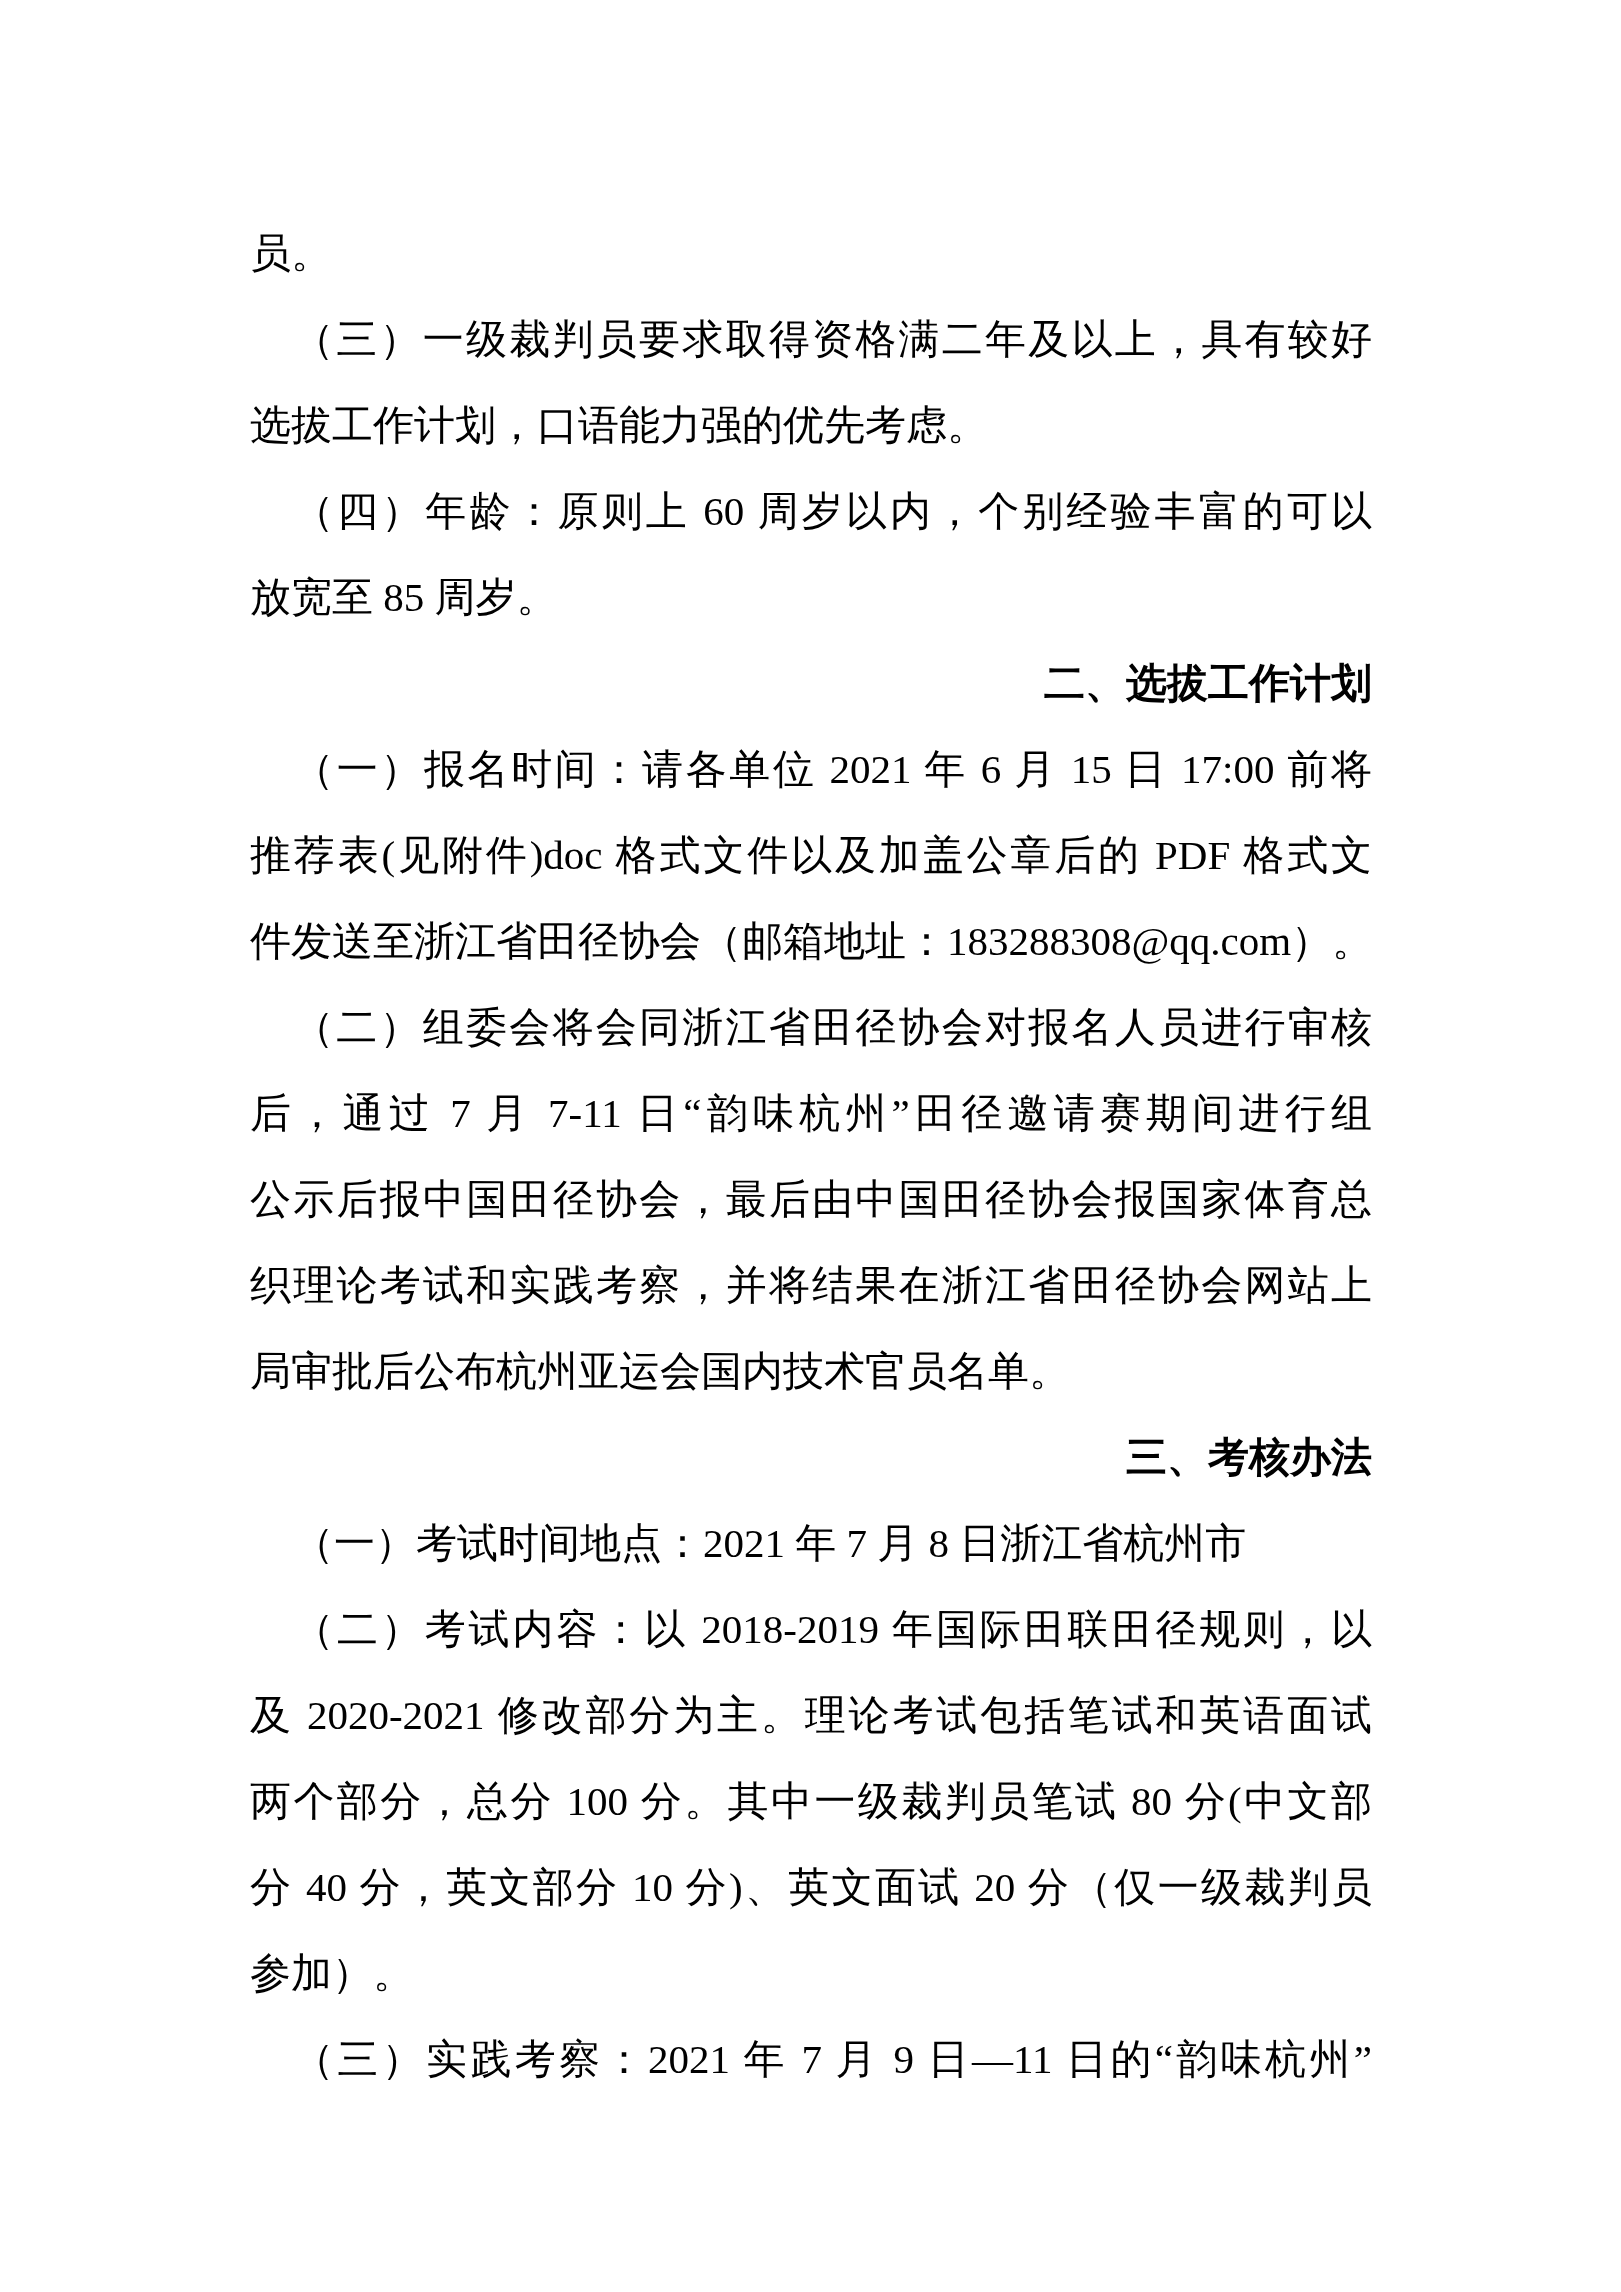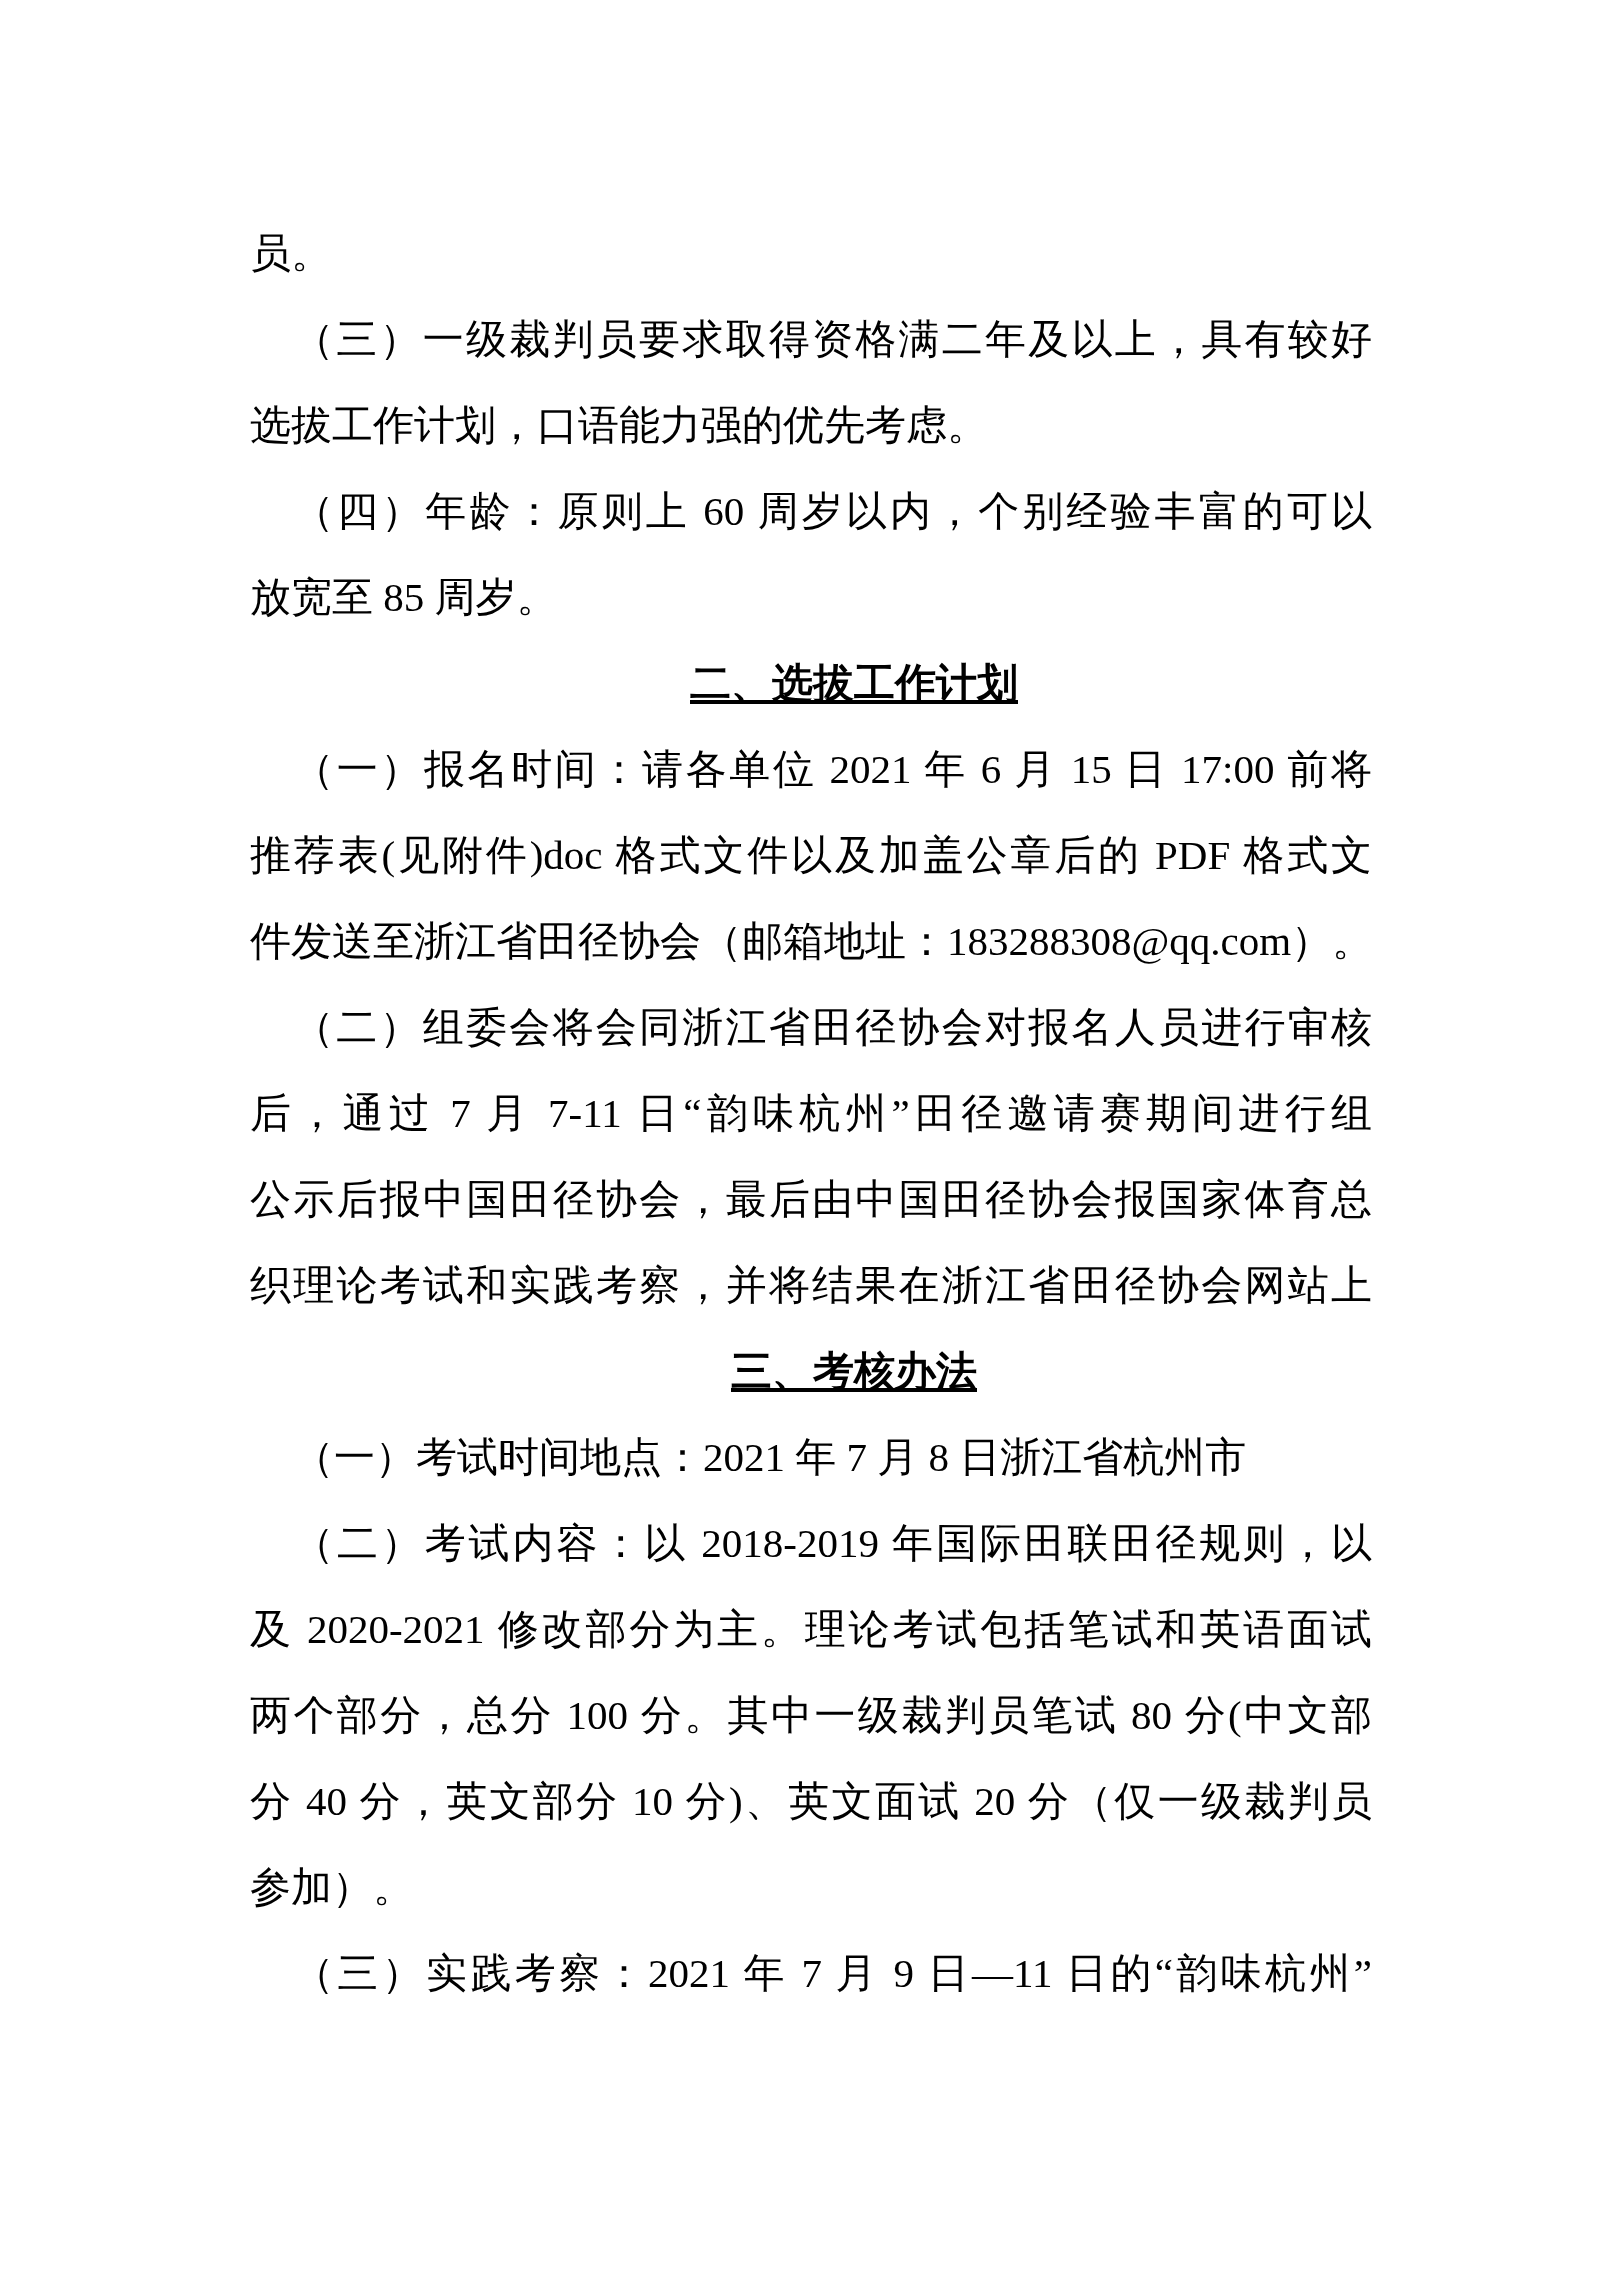--- a/index.html
+++ b/index.html
@@ -48,42 +48,42 @@
     white-space: nowrap;
   }
   
   .i1 { text-indent: 43px; }
   .i2 { text-indent: 86px; }
   
   .head {
     font-weight: bold;
     font-family: "Liberation Sans", sans-serif;
     white-space: nowrap;
-    text-align: center;
-    text-decoration: underline;
+    text-align: right;
   }
 </style>
 </head>
 <body>
 
 <div class="doc-page">
   <div class="doc-body">
     <div class="line end">员。</div>
     <div class="line fill i1">（三）一级裁判员要求取得资格满二年及以上，具有较好</div>
     <div class="line end">选拔工作计划，口语能力强的优先考虑。</div>
     <div class="line fill i1">（四）年龄：原则上 60 周岁以内，个别经验丰富的可以</div>
     <div class="line end">放宽至 85 周岁。</div>
     <div class="line head i2">二、选拔工作计划</div>
     <div class="line fill i1">（一）报名时间：请各单位 2021 年 6 月 15 日 17:00 前将</div>
     <div class="line fill">推荐表(见附件)doc 格式文件以及加盖公章后的 PDF 格式文</div>
     <div class="line end">件发送至浙江省田径协会（邮箱地址：183288308@qq.com）。</div>
     <div class="line fill i1">（二）组委会将会同浙江省田径协会对报名人员进行审核</div>
     <div class="line fill">后，通过 7 月 7-11 日“韵味杭州”田径邀请赛期间进行组</div>
     <div class="line fill">公示后报中国田径协会，最后由中国田径协会报国家体育总</div>
     <div class="line fill">织理论考试和实践考察，并将结果在浙江省田径协会网站上</div>
+    <div class="line end">局审批后公布杭州亚运会国内技术官员名单。</div>
     <div class="line head i2">三、考核办法</div>
     <div class="line end i1">（一）考试时间地点：2021 年 7 月 8 日浙江省杭州市</div>
     <div class="line fill i1">（二）考试内容：以 2018-2019 年国际田联田径规则，以</div>
     <div class="line fill">及 2020-2021 修改部分为主。理论考试包括笔试和英语面试</div>
     <div class="line fill">两个部分，总分 100 分。其中一级裁判员笔试 80 分(中文部</div>
     <div class="line fill">分 40 分，英文部分 10 分)、英文面试 20 分（仅一级裁判员</div>
     <div class="line end">参加）。</div>
     <div class="line fill i1">（三）实践考察：2021 年 7 月 9 日—11 日的“韵味杭州”</div>
   </div>
 </div>

